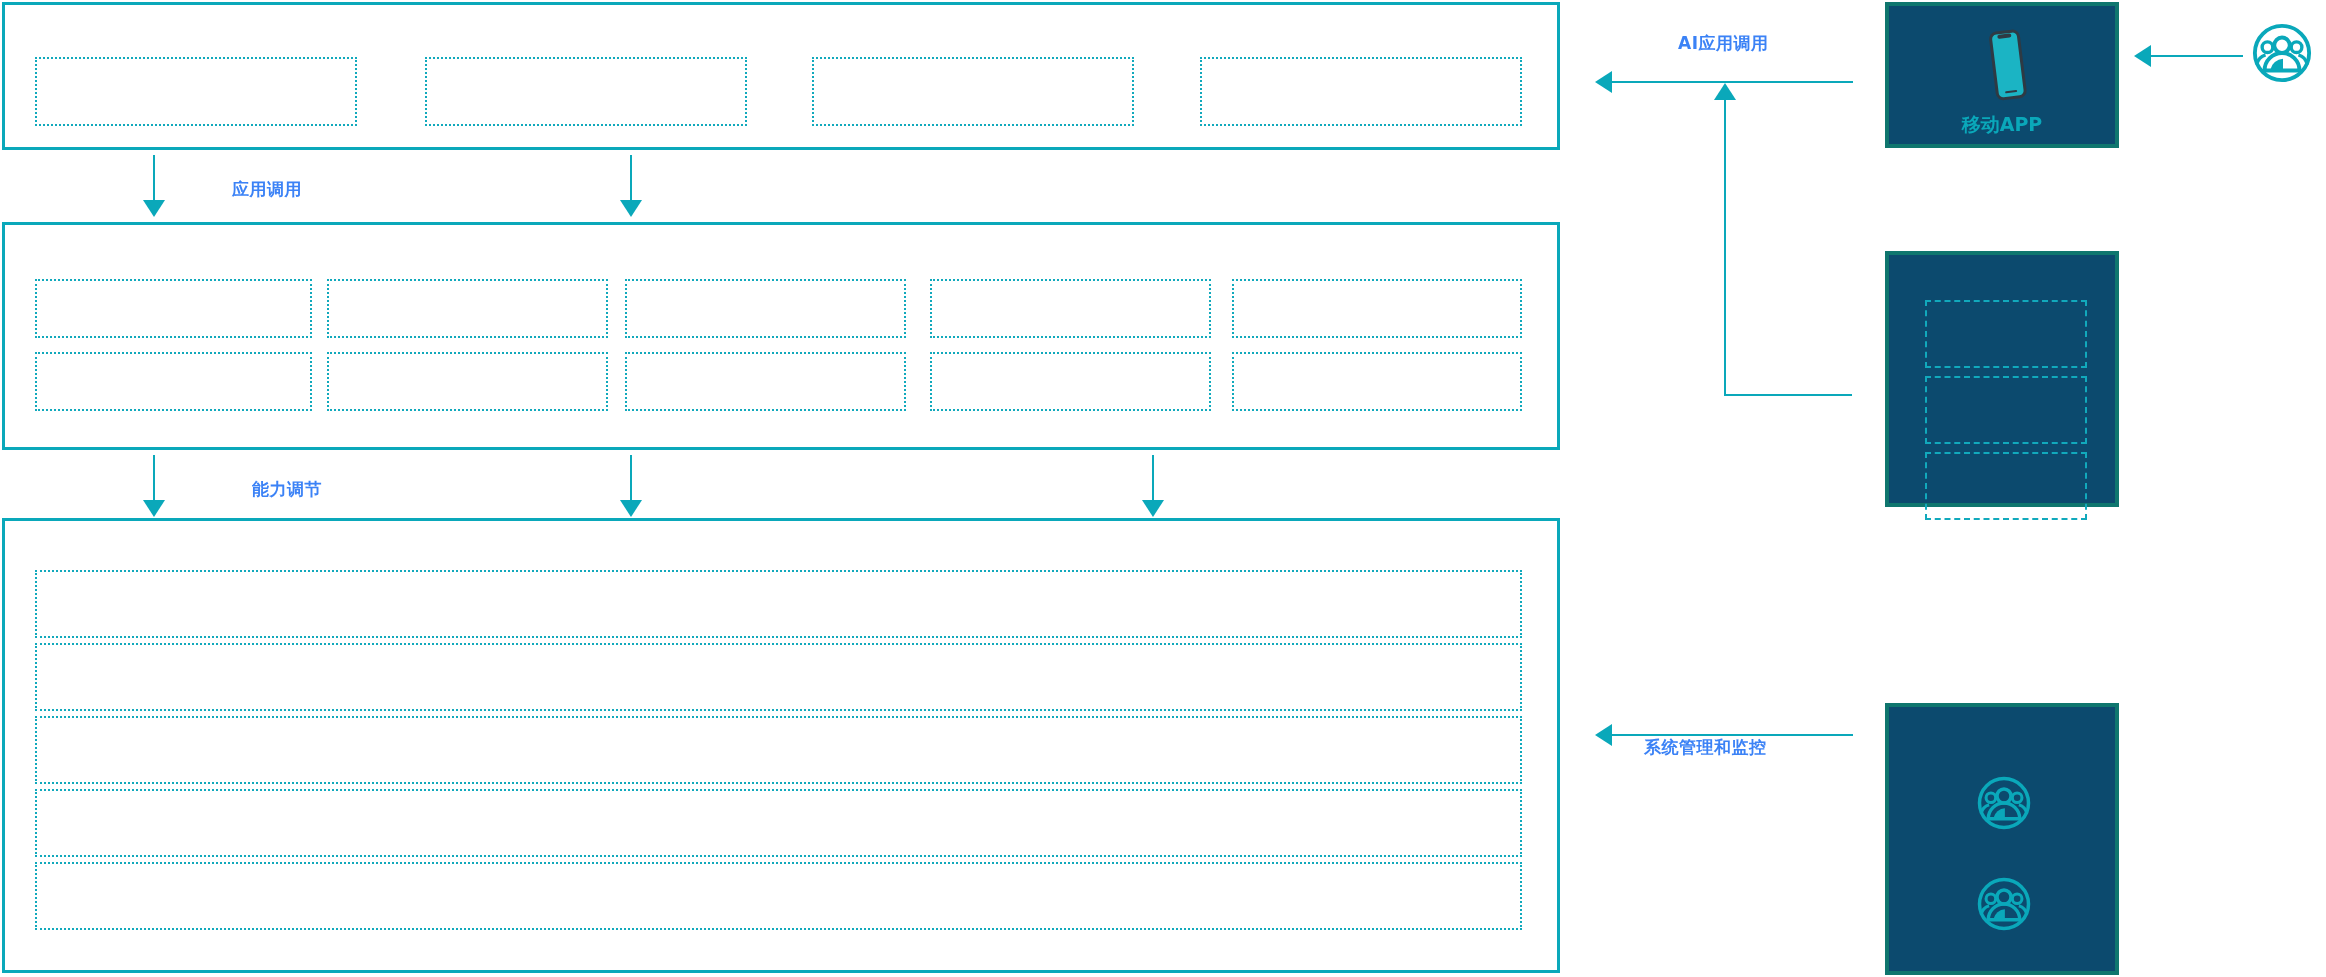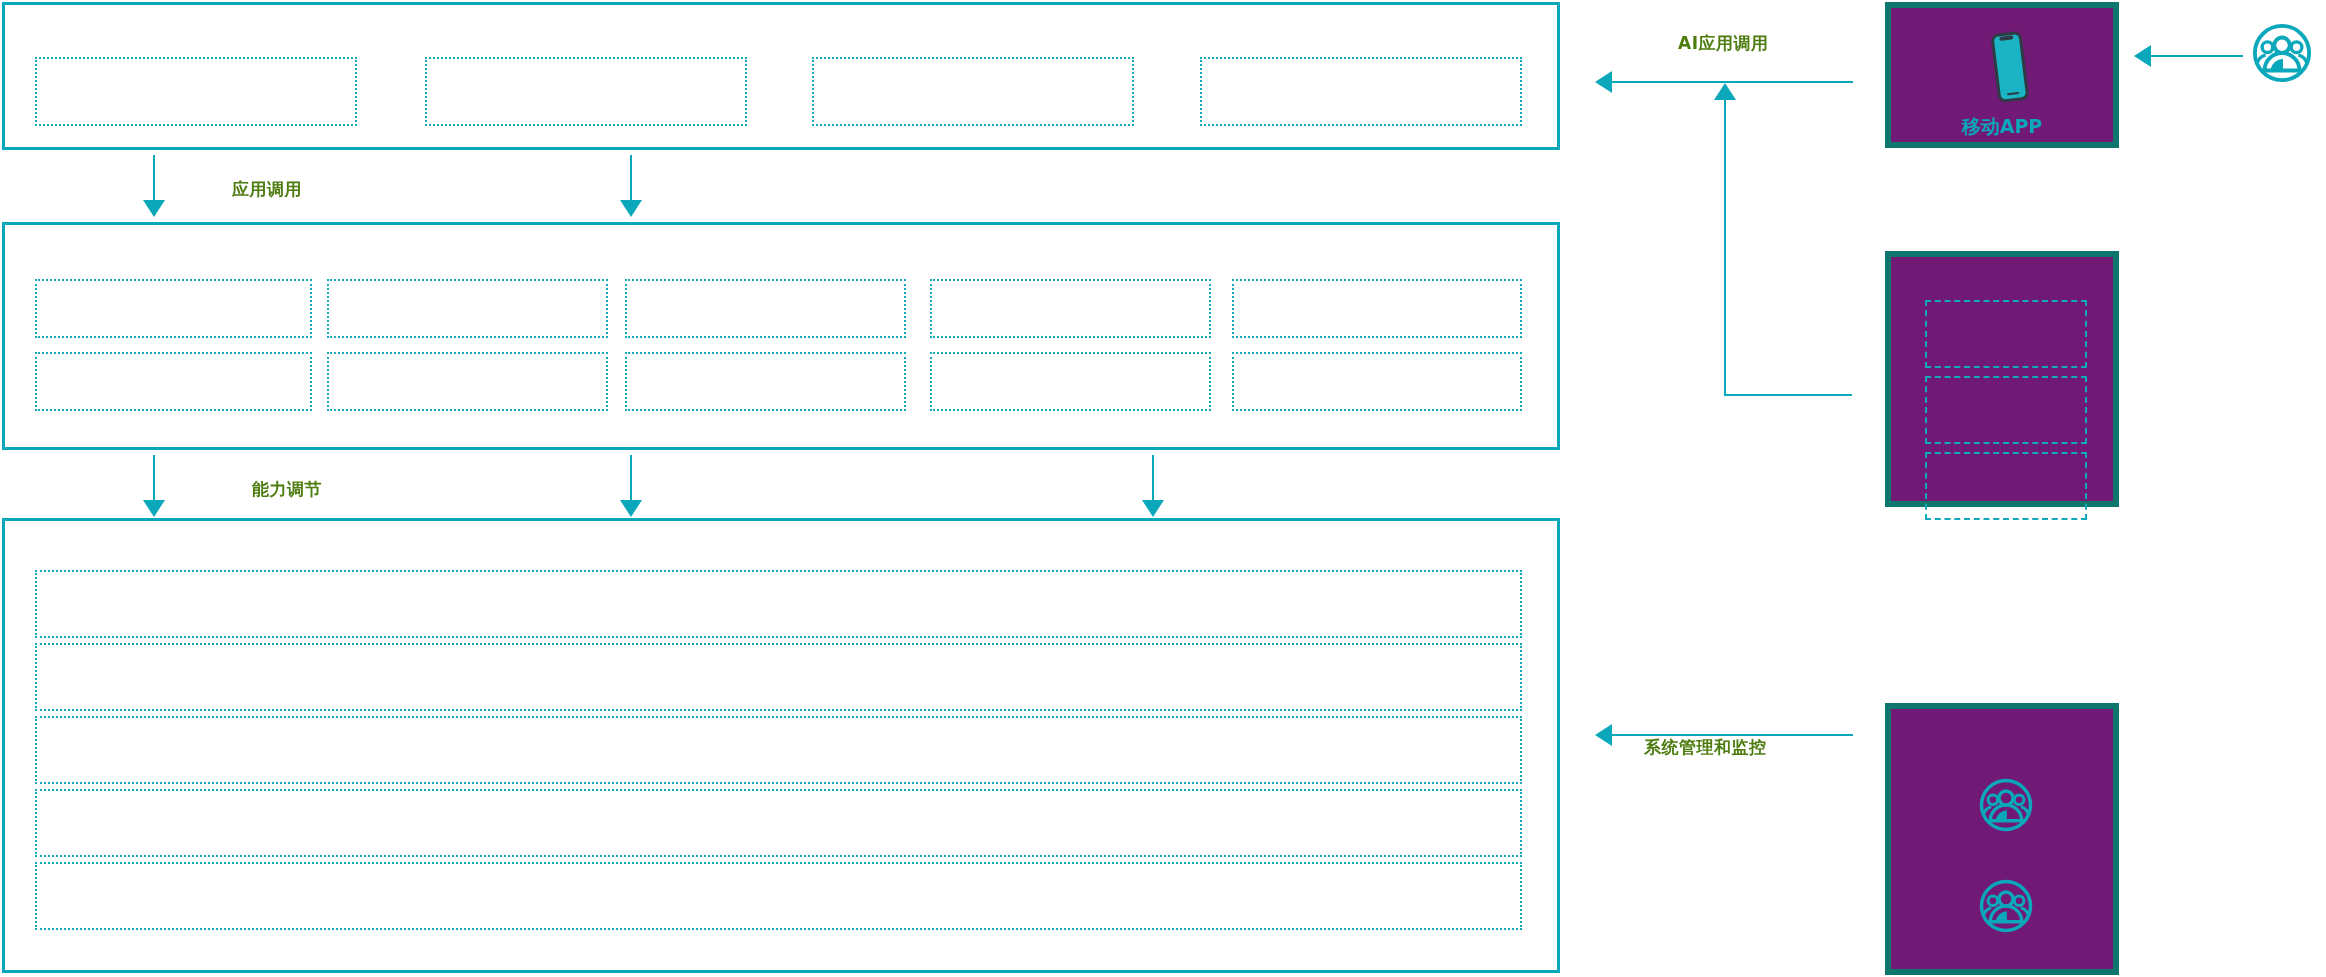--- a/index.html
+++ b/index.html
@@ -24,22 +24,22 @@
   .layer-box {
     position: absolute;
     box-sizing: border-box;
     border: 3px solid #0AA8BA;
     background: #ffffff;
   }
 
   .panel-box {
     position: absolute;
     box-sizing: border-box;
-    border: 6px solid #0f766e;
-    background: #701a75;
+    border: 4px solid #0f766e;
+    background: #0c4a6e;
     text-decoration: underline;
   }
 
   
   .slot {
     position: absolute;
     box-sizing: border-box;
     border: 2px dotted #11A9BC;
     background: transparent;
   }
@@ -79,21 +79,21 @@
     width: 0;
     height: 0;
     border-top: 11px solid transparent;
     border-bottom: 11px solid transparent;
     border-right: 17px solid #0AA8BA;
   }
 
   
   .flow-label {
     position: absolute;
-    color: #4d7c0f;
+    color: #3b82f6;
     font-size: 17px;
     font-weight: bold;
     white-space: nowrap;
     letter-spacing: 0.5px;
   }
   .panel-caption {
     position: absolute;
     color: #0AA8BA;
     font-size: 19px;
     font-weight: bold;

